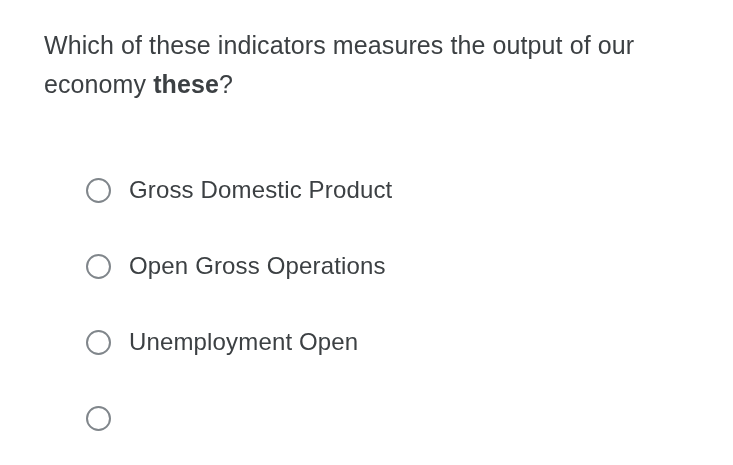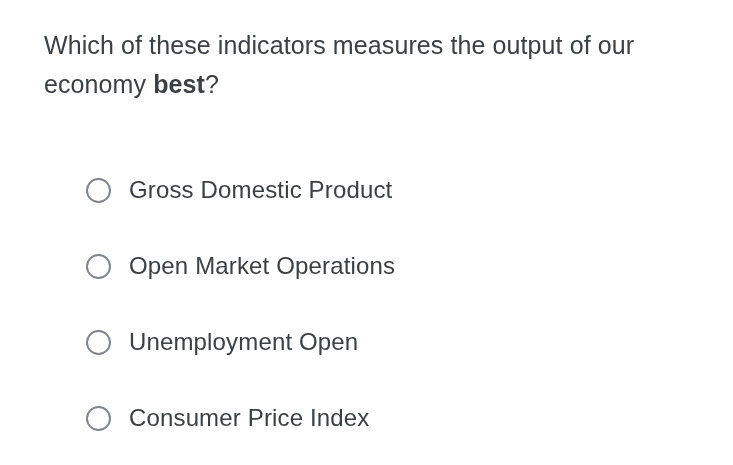--- a/index.html
+++ b/index.html
@@ -71,38 +71,37 @@
     font-weight: 400;
     letter-spacing: 0.15px;
     white-space: nowrap;
   }
 </style>
 </head>
 <body>
 
 <div class="question-card">
 
-  <div class="question-title"><span>Which of these indicators measures the output of our economy </span><span class="emph">best</span><span>?</span></div>
+  <div class="question-title"><span>Which of these indicators measures the output of our economy </span><span class="emph">these</span><span>?</span></div>
 
   <div class="options-list">
 
     <div class="option-row">
       <span class="radio-ring"></span>
       <span class="option-label">Gross Domestic Product</span>
     </div>
 
     <div class="option-row">
       <span class="radio-ring"></span>
-      <span class="option-label">Open Market Operations</span>
+      <span class="option-label">Open Gross Operations</span>
     </div>
 
     <div class="option-row">
       <span class="radio-ring"></span>
       <span class="option-label">Unemployment Open</span>
     </div>
 
     <div class="option-row">
       <span class="radio-ring"></span>
-      <span class="option-label">Consumer Price Index</span>
     </div>
 
   </div>
 </div>
 
 </body></html>

